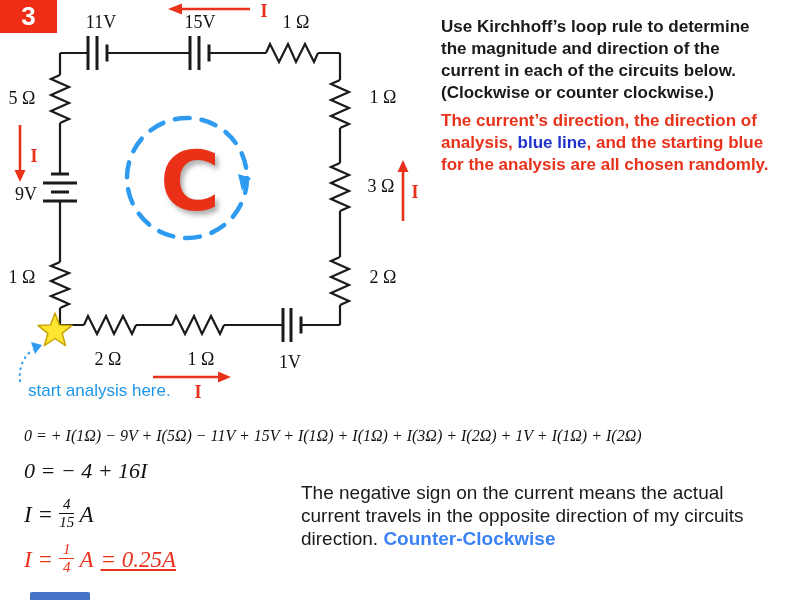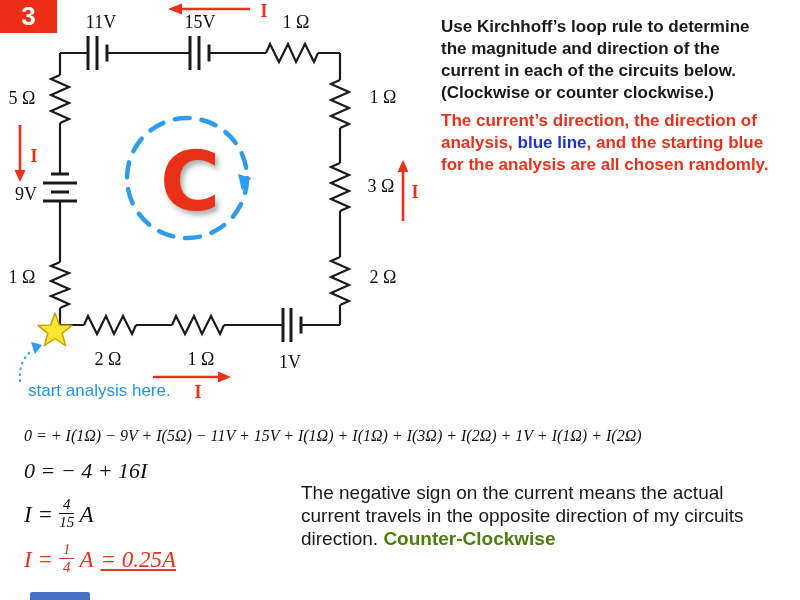--- a/index.html
+++ b/index.html
@@ -38,21 +38,21 @@
   .frac{display:inline-block;vertical-align:middle;text-align:center;font-size:15px;
         line-height:1.15;margin:0 4px 6px 6px;}
   .frac .num{display:block;border-bottom:1.6px solid currentColor;padding:0 4px;}
   .frac .den{display:block;}
   .eq .unit{margin-left:1px;}
   .eq .tail{margin-left:7px;text-decoration:underline;}
 
   
   .conclusion{position:absolute;left:301px;top:481px;width:460px;font-size:19px;
               line-height:23px;color:#1a1a1a;}
-  .conclusion .highlight{color:#4d7c0f;font-weight:bold;}
+  .conclusion .highlight{color:#3b82f6;font-weight:bold;}
 
   
   .bottom-bar{position:absolute;left:30px;top:592px;width:60px;height:8px;
               background:#4472c4;border-radius:2px 2px 0 0;}
 </style>
 </head>
 <body>
 
 <div class="slide">
 

